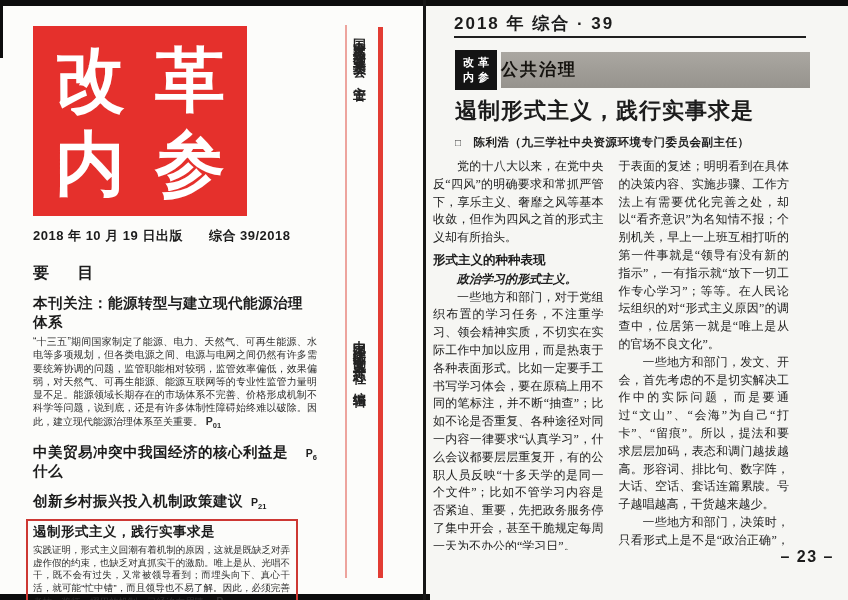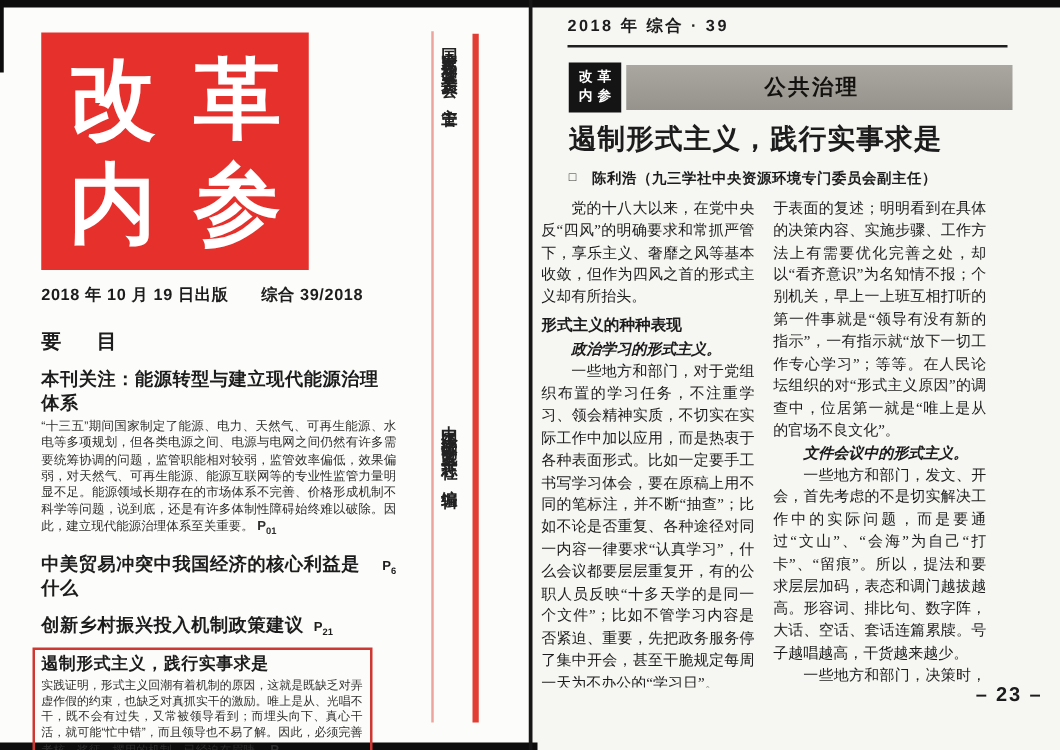--- a/index.html
+++ b/index.html
@@ -61,33 +61,33 @@
   .spine-text {
     position:absolute; left:350px; writing-mode:vertical-rl; text-orientation:upright;
     font-size:13px; letter-spacing:3px; font-weight:600; color:#222;
     font-family:"Liberation Sans","DejaVu Sans",sans-serif; white-space:nowrap;
   }
   .spine-text.supervisor { top:28px; }
   .spine-text.editor { top:330px; }
 
   
   .rp-header {
-    position:absolute; left:454px; top:12px; font-size:13px; font-weight:800;
+    position:absolute; left:454px; top:12px; font-size:17px; font-weight:800;
     letter-spacing:2px; font-family:"Liberation Sans","DejaVu Sans",sans-serif;
   }
   .rp-rule { position:absolute; left:454px; top:36px; width:352px; height:2px; background:#1f1f1f; }
   .rp-logo {
     position:absolute; left:455px; top:50px; width:42px; height:40px; background:#141414;
     color:#fff; display:flex; flex-direction:column; align-items:center; justify-content:center;
     font-size:11px; font-weight:700; line-height:15px; letter-spacing:4px;
     padding-left:4px;
   }
   .rp-banner {
     position:absolute; left:501px; top:52px; width:309px; height:36px;
-    background:linear-gradient(180deg,#aaa7a1,#96938d); text-align:center;
+    background:linear-gradient(180deg,#aaa7a1,#96938d); text-align:left;
     padding-right:12px; font-size:17px; font-weight:800; line-height:36px; color:#14120e;
     font-family:"Liberation Sans","DejaVu Sans",sans-serif; letter-spacing:2px;
   }
   .rp-title {
     position:absolute; left:455px; top:96px; width:356px;
     font-size:22px; font-weight:800; letter-spacing:1px;
   }
   .rp-author {
     position:absolute; left:455px; top:135px; display:flex; gap:12px; align-items:center;
     font-size:11.5px; font-weight:700; letter-spacing:0.5px;
@@ -200,21 +200,20 @@
     <div class="rp-columns">
       <div class="col">
         <p class="para">党的十八大以来，在党中央反“四风”的明确要求和常抓严管下，享乐主义、奢靡之风等基本收敛，但作为四风之首的形式主义却有所抬头。</p>
         <p class="sec-heading">形式主义的种种表现</p>
         <p class="sub-heading">政治学习的形式主义。</p>
         <p class="para">一些地方和部门，对于党组织布置的学习任务，不注重学习、领会精神实质，不切实在实际工作中加以应用，而是热衷于各种表面形式。比如一定要手工书写学习体会，要在原稿上用不同的笔标注，并不断“抽查”；比如不论是否重复、各种途径对同一内容一律要求“认真学习”，什么会议都要层层重复开，有的公职人员反映“十多天学的是同一个文件”；比如不管学习内容是否紧迫、重要，先把政务服务停了集中开会，甚至干脆规定每周一天为不办公的“学习日”。</p>
 
       </div>
       <div class="col">
         <p class="para noindent">于表面的复述；明明看到在具体的决策内容、实施步骤、工作方法上有需要优化完善之处，却以“看齐意识”为名知情不报；个别机关，早上一上班互相打听的第一件事就是“领导有没有新的指示”，一有指示就“放下一切工作专心学习”；等等。在人民论坛组织的对“形式主义原因”的调查中，位居第一就是“唯上是从的官场不良文化”。</p>
-        <p class="sub-heading">文件会议中的形式主义。</p>
         <p class="para">一些地方和部门，发文、开会，首先考虑的不是切实解决工作中的实际问题，而是要通过“文山”、“会海”为自己“打卡”、“留痕”。所以，提法和要求层层加码，表态和调门越拔越高。形容词、排比句、数字阵，大话、空话、套话连篇累牍。号子越唱越高，干货越来越少。</p>
         <p class="para">一些地方和部门，决策时，只看形式上是不是“政治正确”，能不能“契合上意”，不看实质上是不是合理可行，能不能顺应民意。执行时，则只看是</p>
       </div>
     </div>
 
     <div class="rp-pageno">– 23 –</div>
 
   </section>
 
 </div>

